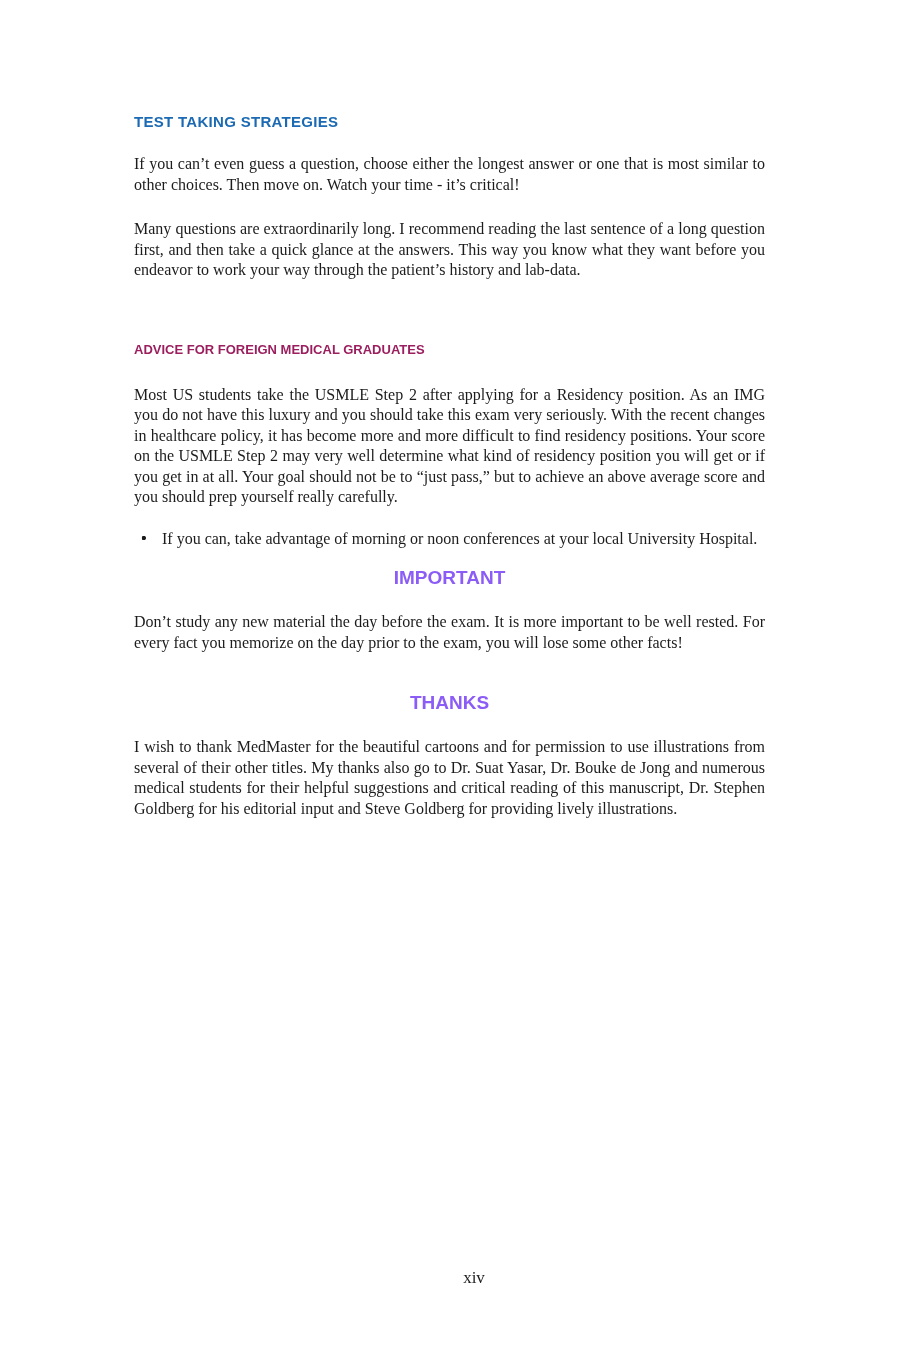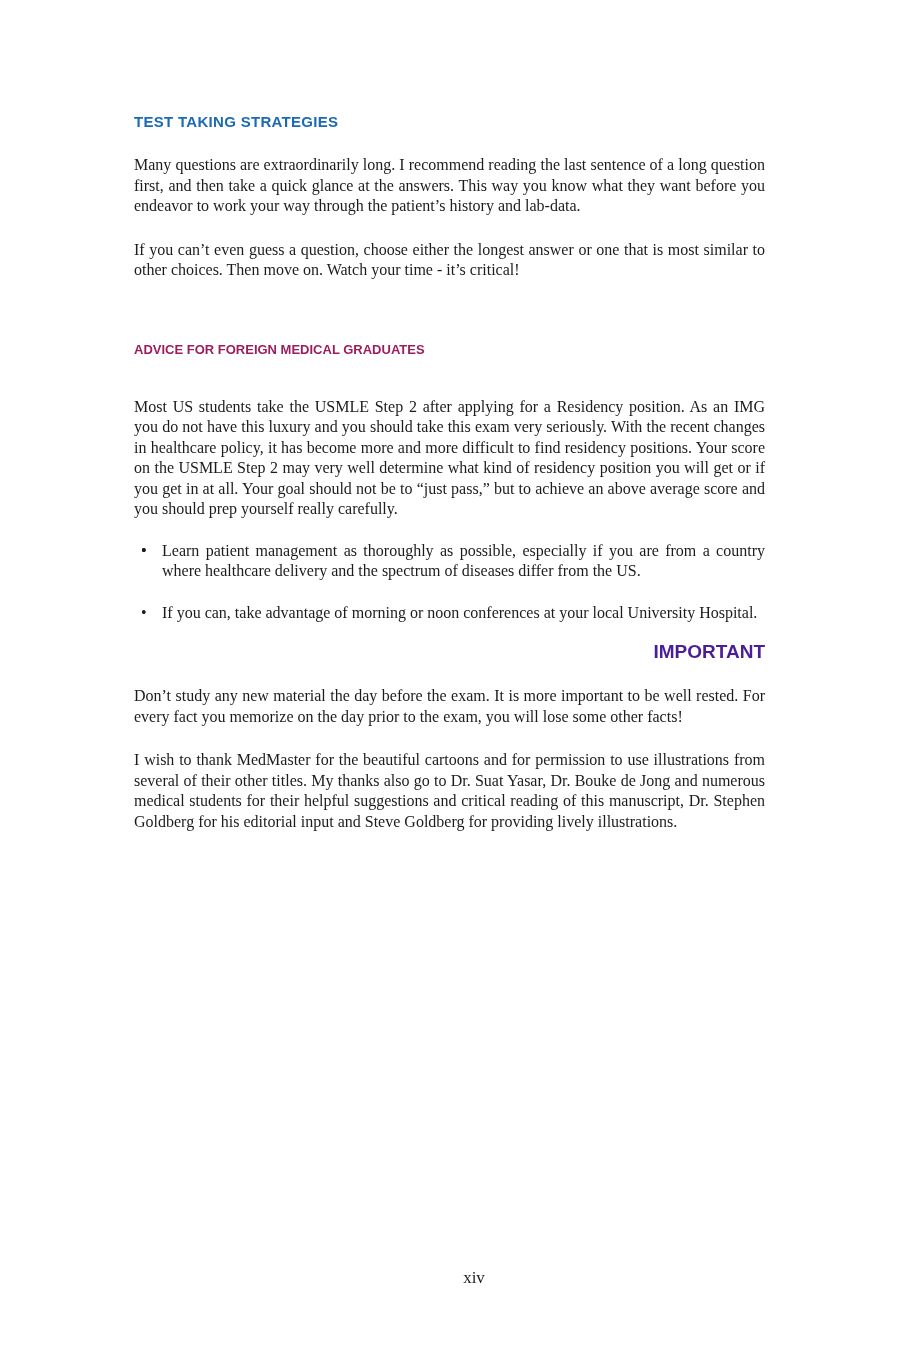--- a/index.html
+++ b/index.html
@@ -35,41 +35,41 @@
   .h-large-magenta {
     margin: 58px 0 0 0;
     font-family: "Liberation Sans", sans-serif;
     font-weight: bold;
     font-size: 13px;
     line-height: 22px;
     color: #9b1e5e;
   }
   .h-large-blue-center {
     margin: 18px 0 0 0;
-    text-align: right;
+    text-align: center;
     font-family: "Liberation Sans", sans-serif;
     font-weight: bold;
     font-size: 19px;
     line-height: 22px;
-    color: #4c1d95;
+    color: #8b5cf6;
   }
   .h-thanks {
     margin-top: 39px;
   }
   .body-para {
     margin: 23px 0 0 0;
     font-size: 16px;
     line-height: 20.5px;
     text-align: justify;
   }
   .first-para {
     margin-top: 24px;
   }
   .after-heading {
-    margin-top: 36px;
+    margin-top: 24px;
   }
   ul.bullets {
     list-style: none;
     margin: 0;
     padding: 0;
   }
   ul.bullets li {
     position: relative;
     margin: 21px 0 0 0;
     padding-left: 28px;
@@ -96,45 +96,45 @@
   }
 </style>
 </head>
 <body>
 
 <div class="page">
   <div class="content">
 
     <h2 class="h-small-blue">TEST TAKING STRATEGIES</h2>
 
+    <p class="body-para">If you can’t even guess a question, choose either the longest answer or one that is most similar to other choices. Then move on. Watch your time - it’s critical!</p>
+
     <p class="body-para first-para">Many questions are extraordinarily long. I recommend reading the last sentence of a long question first, and then take a quick glance at the answers. This way you know what they want before you endeavor to work your way through the patient’s history and lab-data.</p>
-
-    <p class="body-para">If you can’t even guess a question, choose either the longest answer or one that is most similar to other choices. Then move on. Watch your time - it’s critical!</p>
 
     <h2 class="h-large-magenta">ADVICE FOR FOREIGN MEDICAL GRADUATES</h2>
 
     <p class="body-para after-heading">Most US students take the USMLE Step 2 after applying for a Residency position. As an IMG you do not have this luxury and you should take this exam very seriously. With the recent changes in healthcare policy, it has become more and more difficult to find residency positions. Your score on the USMLE Step 2 may very well determine what kind of residency position you will get or if you get in at all. Your goal should not be to “just pass,” but to achieve an above average score and you should prep yourself really carefully.</p>
 
     <ul class="bullets">
       <li>
         <span class="bullet-dot">•</span>
       </li>
       <li>
         <span class="bullet-dot">•</span>
-        <span>Learn patient management as thoroughly as possible, especially if you are from a country where healthcare delivery and the spectrum of diseases differ from the US.</span>
       </li>
       <li>
         <span class="bullet-dot">•</span>
         <span>If you can, take advantage of morning or noon conferences at your local University Hospital.</span>
       </li>
     </ul>
 
     <h2 class="h-large-blue-center">IMPORTANT</h2>
 
     <p class="body-para">Don’t study any new material the day before the exam. It is more important to be well rested. For every fact you memorize on the day prior to the exam, you will lose some other facts!</p>
 
+    <h2 class="h-large-blue-center h-thanks">THANKS</h2>
 
     <p class="body-para">I wish to thank MedMaster for the beautiful cartoons and for permission to use illustrations from several of their other titles. My thanks also go to Dr. Suat Yasar, Dr. Bouke de Jong and numerous medical students for their helpful suggestions and critical reading of this manuscript, Dr. Stephen Goldberg for his editorial input and Steve Goldberg for providing lively illustrations.</p>
 
   </div>
 
   <div class="page-number">xiv</div>
 </div>
 
 </body></html>

